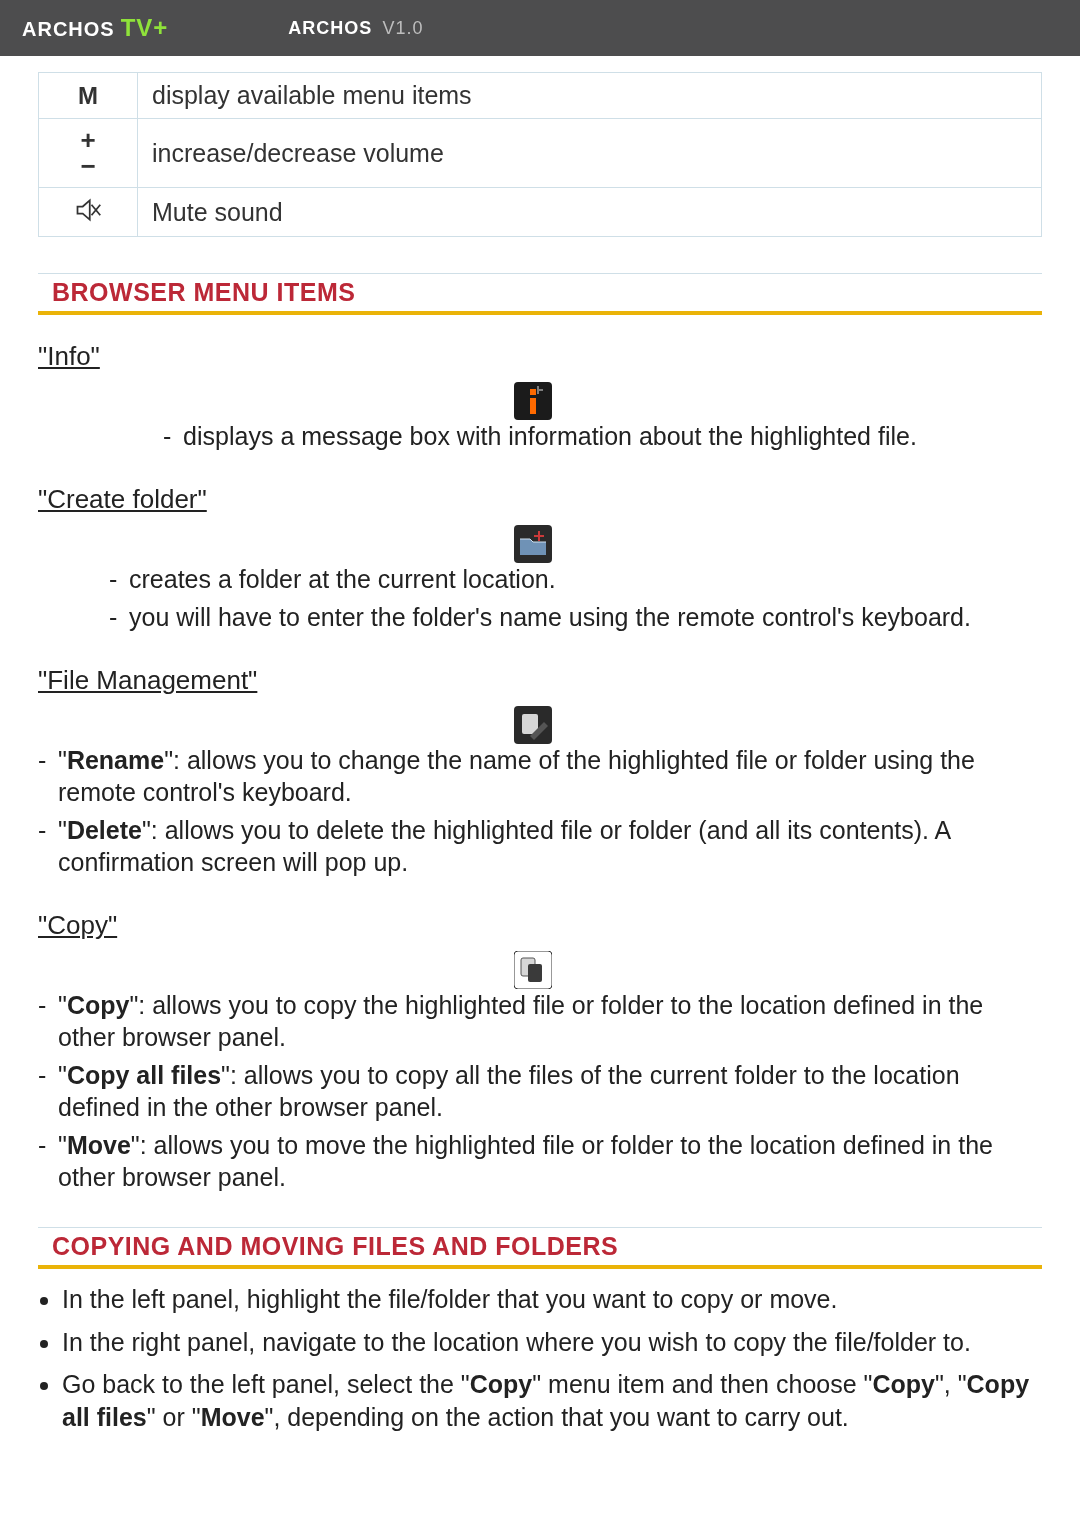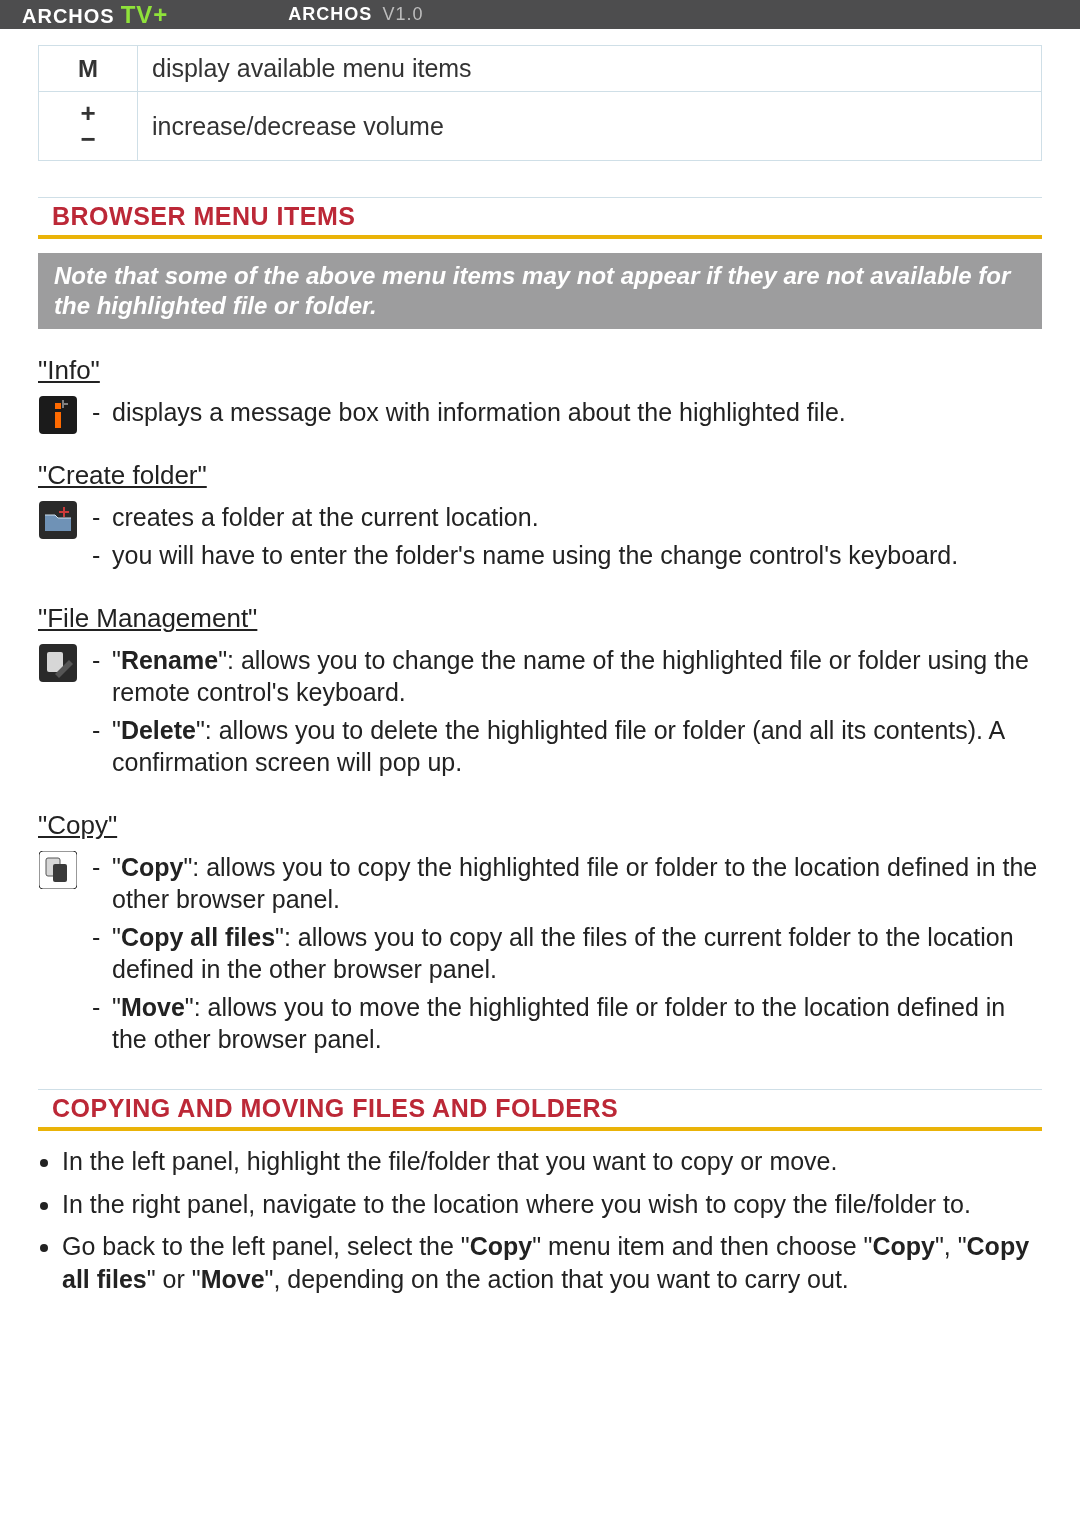--- a/index.html
+++ b/index.html
@@ -11,21 +11,21 @@
   }
   .page {
     padding: 0;
   }
   
   .topbar {
     display: flex;
     align-items: center;
     background: #4d4d4e;
     color: #fff;
-    height: 29px;
+    height: 56px;
     padding: 0 22px;
   }
   .brand {
     font-weight: 800;
     letter-spacing: 1px;
     font-size: 20px;
     display: flex;
     align-items: baseline;
   }
   .brand-main { color: #fff; }
@@ -100,22 +100,23 @@
 
   
   .item-title {
     text-decoration: underline;
     font-size: 26px;
     color: #222;
     margin-top: 26px;
   }
   .item-row {
     display: flex;
-    align-items: flex-start;
+    align-items: center;
     margin-top: 10px;
+    flex-direction: column;
   }
   .item-icon {
     width: 40px;
     min-width: 40px;
     margin-right: 14px;
     display: flex;
     justify-content: center;
   }
   .item-icon svg { width: 38px; height: 38px; }
   .item-body {
@@ -177,26 +178,35 @@
         <td class="icon-cell"><span>M</span></td>
         <td>display available menu items</td>
       </tr>
       <tr>
         <td class="icon-cell">
           <div class="pm">+</div>
           <div class="pm">−</div>
         </td>
         <td>increase/decrease volume</td>
       </tr>
+      <tr>
+        <td class="icon-cell mute-icon">
+          <svg viewBox="0 0 32 32">
+            <path d="M4 12h6l8-7v22l-8-7H4z" fill="none" stroke="#333" stroke-width="2"></path>
+            <line x1="20" y1="10" x2="30" y2="22" stroke="#333" stroke-width="2"></line>
+            <line x1="30" y1="10" x2="20" y2="22" stroke="#333" stroke-width="2"></line>
+          </svg>
+        </td>
+        <td>Mute sound</td>
+      </tr>
     </tbody>
       </table>
 
     <div class="subhead">BROWSER MENU ITEMS</div>
 
-    <div class="notebox">Note that some of the above menu items may not appear if they are not available for the highlighted file or folder.</div>
 
     <div class="item-title">"Info"</div>
     <div class="item-row">
       <div class="item-icon">
         <svg viewBox="0 0 38 38">
             <rect width="38" height="38" rx="4" fill="#1b1b1b"></rect>
             <rect x="16" y="7" width="6" height="6" fill="#ff6a00"></rect>
             <rect x="16" y="16" width="6" height="16" fill="#ff6a00"></rect>
             <rect x="23" y="7" width="6" height="2" fill="#7e7e7e"></rect>
             <rect x="23" y="4" width="2" height="8" fill="#7e7e7e"></rect>
@@ -213,21 +223,21 @@
         <svg viewBox="0 0 38 38">
             <rect width="38" height="38" rx="4" fill="#2a2a2a"></rect>
             <path d="M6 14h10l3 3h13v13H6z" fill="#6f92b6"></path>
             <path d="M6 14h10l3 3h13" fill="none" stroke="#cfe0ef" stroke-width="1"></path>
             <rect x="24" y="6" width="2" height="10" fill="#cb3a3a"></rect>
             <rect x="20" y="10" width="10" height="2" fill="#cb3a3a"></rect>
           </svg>
       </div>
       <div class="item-body dash-list">
         <div class="li">creates a folder at the current location.</div>
-        <div class="li">you will have to enter the folder's name using the change control's keyboard.</div>
+        <div class="li">you will have to enter the folder's name using the remote control's keyboard.</div>
       </div>
     </div>
 
     <div class="item-title">"File Management"</div>
     <div class="item-row">
       <div class="item-icon">
         <svg viewBox="0 0 38 38">
             <rect width="38" height="38" rx="4" fill="#2a2a2a"></rect>
             <rect x="8" y="8" width="16" height="20" rx="2" fill="#d7d7d7"></rect>
             <path d="M16 30 L30 16 L34 20 L20 34z" fill="#555"></path>

